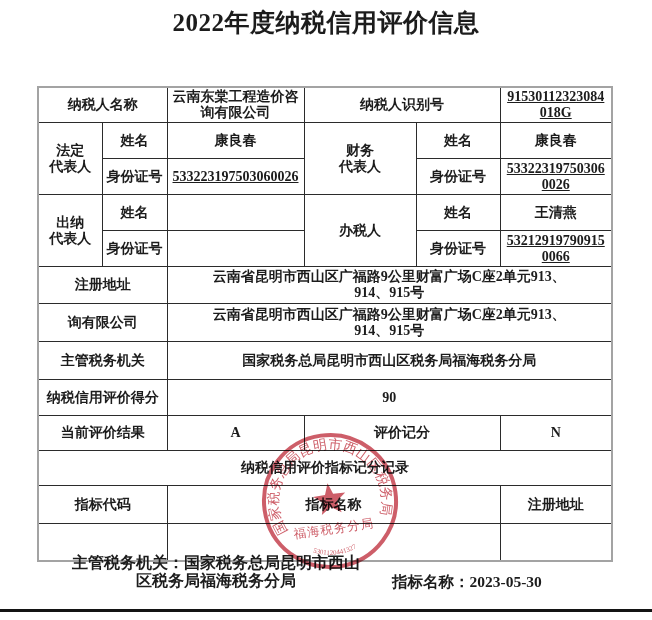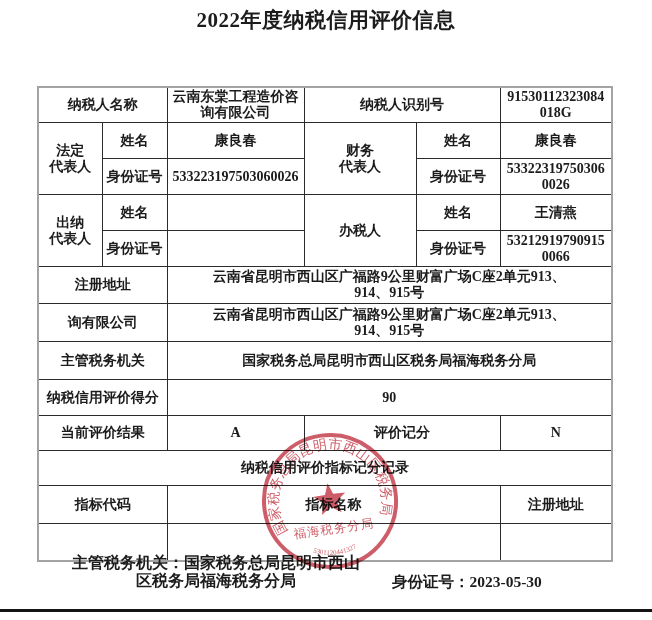--- a/index.html
+++ b/index.html
@@ -1,25 +1,25 @@
 <!DOCTYPE html>
 <html><head>
 <meta charset="utf-8">
 <style>
   html,body{margin:0;padding:0;background:#fff;}
   .page{position:relative;width:652px;height:620px;background:#ffffff;overflow:hidden;
         font-family:"Liberation Serif","DejaVu Serif",serif;color:#1c1c1c;}
   .doc-title{position:absolute;top:6px;left:0;width:100%;text-align:center;
-             font-size:21px;font-weight:bold;letter-spacing:.5px;}
+             font-size:25px;font-weight:bold;letter-spacing:.5px;}
   table.grid{position:absolute;left:37px;top:86px;width:574px;border-collapse:collapse;
              table-layout:fixed;border:2px solid #a3a3a3;}
   table.grid td{border:1.4px solid #2b2b2b;text-align:center;vertical-align:middle;
                 font-size:14px;font-weight:600;line-height:1.15;white-space:pre-line;
                 padding:1px 2px;overflow:hidden;}
-  td.num{font-size:13.5px;letter-spacing:0;}
+  td.num{font-size:13.5px;letter-spacing:0;text-decoration:underline;}
   .footer-left{position:absolute;left:38px;top:554px;width:356px;text-align:center;
                font-size:16px;font-weight:700;line-height:1.15;white-space:pre-line;}
   .footer-right{position:absolute;left:392px;top:572px;font-size:15.5px;font-weight:700;}
   .bottom-line{position:absolute;left:0;top:609px;width:652px;height:3px;background:#141414;}
   .stamp{position:absolute;left:255px;top:426px;width:150px;height:150px;
          mix-blend-mode:multiply;opacity:.85;pointer-events:none;z-index:5;}
 </style>
 </head>
 <body>
 
@@ -113,21 +113,21 @@
     <tr style="height:37px">
       <td colspan="2"></td>
       <td colspan="3"></td>
       <td></td>
     </tr>
   </tbody>
     </table>
 
   <div class="footer-left">主管税务机关：国家税务总局昆明市西山
 区税务局福海税务分局</div>
-  <div class="footer-right"><span>身份证号：</span><span>2023-05-30</span></div>
+  <div class="footer-right"><span>指标名称：</span><span>2023-05-30</span></div>
 
   <div class="bottom-line"></div>
 
   <svg class="stamp" viewBox="0 0 150 150">
     <g transform="rotate(-8 75 75)">
       <circle cx="75" cy="75" r="66" fill="none" stroke-width="4" stroke="#c5424e"></circle>
       <defs>
         <path id="arcTop" d="M 30,101 A 52 52 0 1 1 120,101" fill="none"></path>
         <path id="arcBottom" d="M 44,119.2 A 54 54 0 0 0 106,119.2" fill="none"></path>
       </defs>

